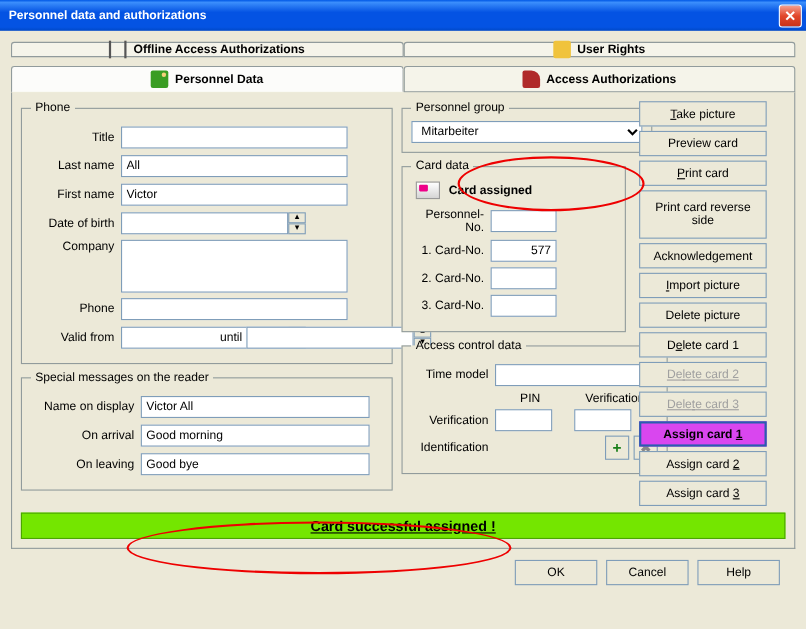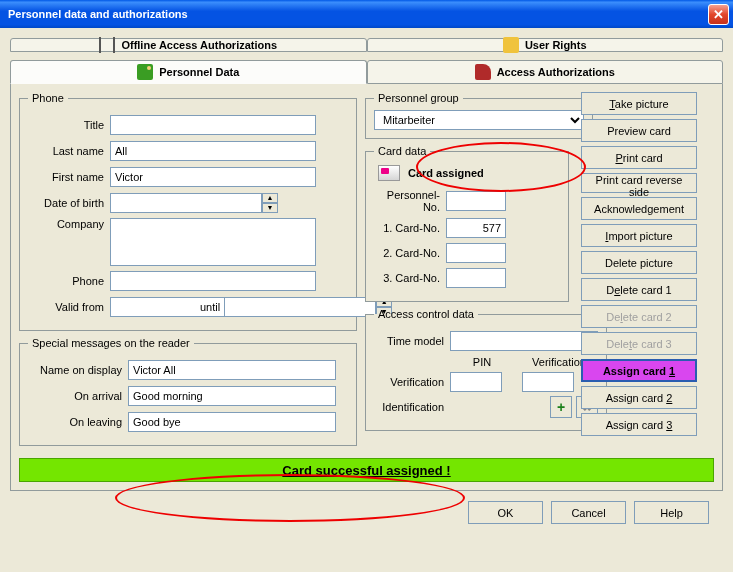--- a/index.html
+++ b/index.html
@@ -84,21 +84,21 @@
 .acd .verow label { width:76px; text-align:right; padding-right:6px;}
 .acd .verow input { width: 52px; }
 .acd .verow input + input { margin-left: 20px; width: 52px;}
 .acd .iconbtns { margin-left:auto; display:flex; gap:4px;}
 .iconbtn { width:22px; height:22px; border:1px solid #7f9db9; background:#ece9d8; display:flex; align-items:center; justify-content:center; cursor:pointer;}
 .iconbtn.plus { color:#1a7f1a; font-weight:bold; font-size:14px;}
 .iconbtn.del { color:#888; font-weight:bold; font-size:12px;}
 
 
 .sidebtn { height: 23px; border: 1px solid #7f9db9; background: #ece9d8; cursor: pointer; padding: 0 4px; }
-.sidebtn:disabled { color: #a0a0a0; }
+.sidebtn:disabled { color: #a0a0a0; text-decoration: underline; }
 .sidebtn.pressed { border: 2px solid #2a5db0; background:#d946ef;font-weight:bold; }
 
 
 .banner { margin-top: 6px; height: 24px; background: #74e600; border: 1px solid #4aa500;
   display:flex; align-items:center; justify-content:center; font-weight:bold; font-size:13px; color:#000;text-decoration:underline;}
 
 
 .bottom-btns { display:flex; justify-content:flex-end; gap:8px; padding: 10px 14px; }
 .bottom-btns button { width: 75px; height: 23px; border:1px solid #7f9db9; background:#ece9d8; cursor:pointer;}
 
@@ -272,21 +272,21 @@
               <div class="iconbtn del">✖</div>
             </div>
           </div>
         </fieldset>
       </div>
 
       <div class="btn-col">
         <button class="sidebtn"><u>T</u>ake picture</button>
         <button class="sidebtn">Preview card</button>
         <button class="sidebtn"><u>P</u>rint card</button>
-        <button class="sidebtn" style="height:20px">Print card reverse side</button>
+        <button class="sidebtn" style="height:44px">Print card reverse side</button>
         <button class="sidebtn">Acknowledgement</button>
         <button class="sidebtn"><u>I</u>mport picture</button>
         <button class="sidebtn">Delete picture</button>
         <button class="sidebtn">D<u>e</u>lete card 1</button>
         <button class="sidebtn" disabled="">De<u>l</u>ete card 2</button>
         <button class="sidebtn" disabled="">Dele<u>t</u>e card 3</button>
         <button class="sidebtn pressed">Assign card <u>1</u></button>
         <button class="sidebtn">Assign card <u>2</u></button>
         <button class="sidebtn">Assign card <u>3</u></button>
       </div>

